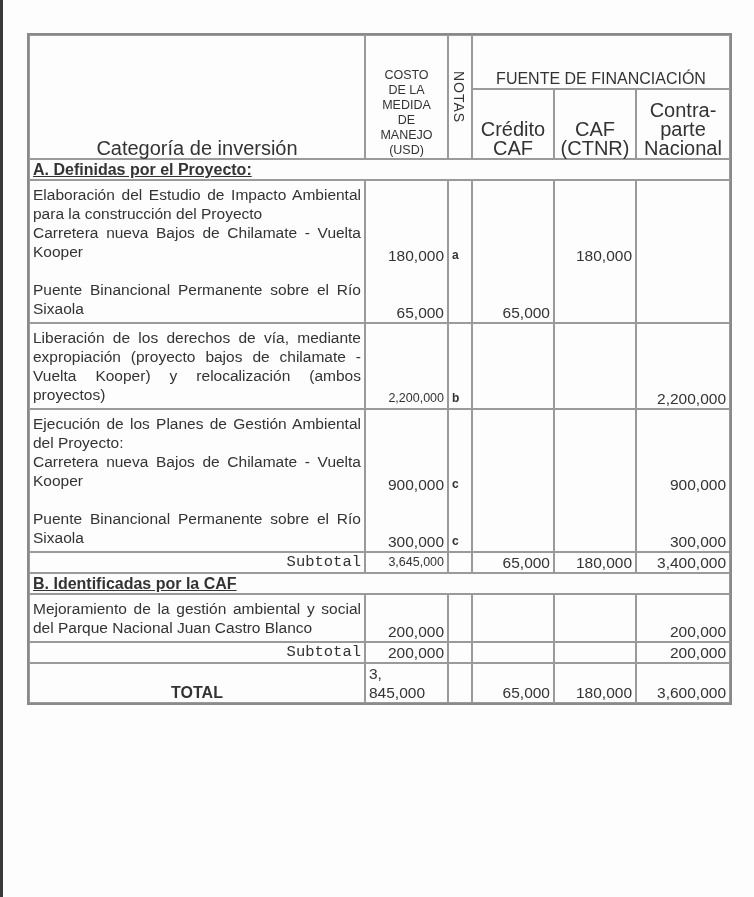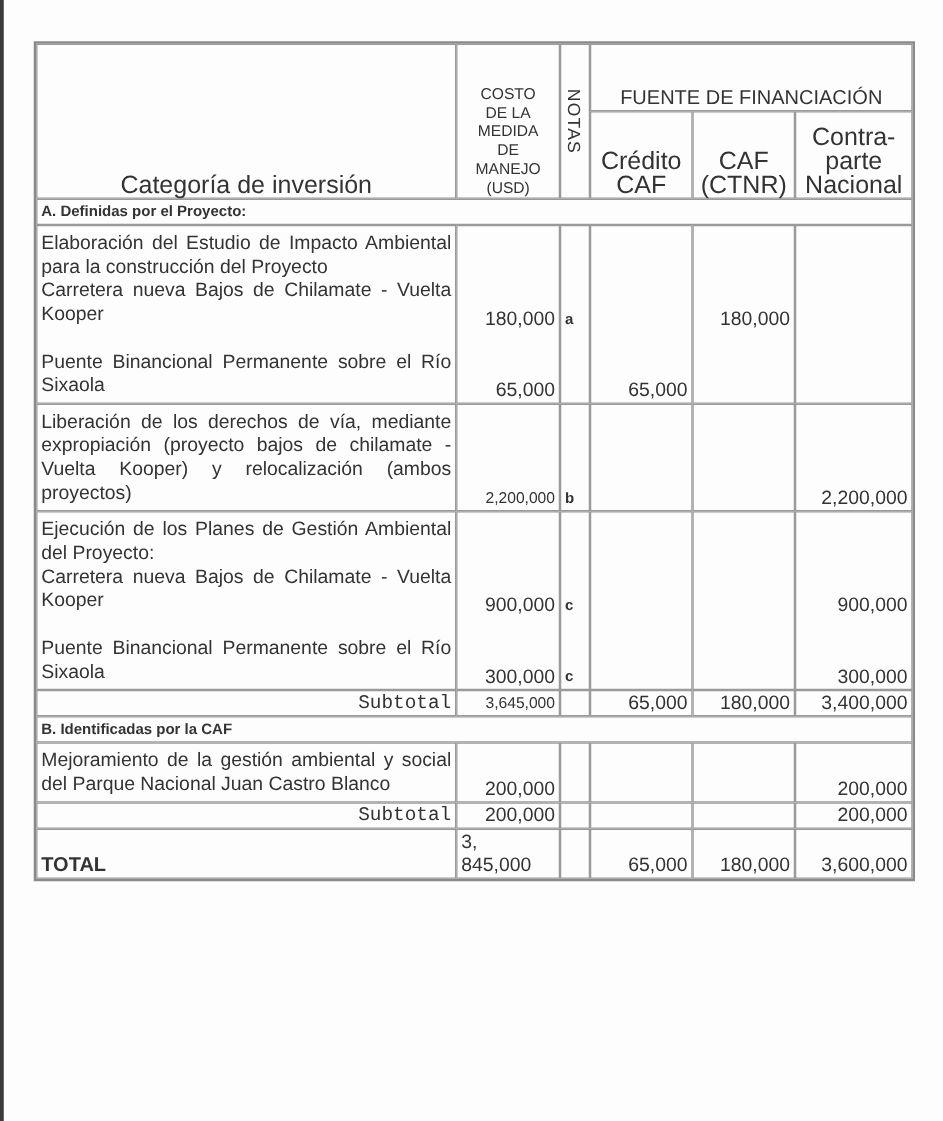--- a/index.html
+++ b/index.html
@@ -16,28 +16,28 @@
   }
   table.inv td {
     border: 1px solid #9a9a9a; padding: 0 3px; vertical-align: bottom; line-height: 19px;
   }
   .hdr td { text-align: center; vertical-align: middle; font-weight: normal; }
   .cat-h { font-size: 20px; }
   .small-h { font-size: 12.5px; line-height: 15px !important; }
   .notas-h { writing-mode: vertical-rl; font-size: 14px; letter-spacing: 1px; padding: 0 !important; }
   .fuente-h { font-size: 16px; height: 52px; }
   .sub-h { font-size: 20px; line-height: 19px !important; }
-  .section td { font-weight: bold; font-size: 12px; padding: 2px 4px; border-top: 3px double #8a8a8a; }
+  .section td { font-weight: bold; font-size: 16px; padding: 2px 4px; border-top: 3px double #8a8a8a; text-decoration: underline; }
   .desc { text-align: justify; text-align-last: left; padding: 4px 3px !important; }
   .num { text-align: right; font-weight: normal; }
   .num-sm { font-size: 12.5px; }
   .note { font-weight: bold; font-size: 12px; text-align: left; }
   .gap { height: 19px; }
   .subtotal-lbl { text-align: right; font-family: Liberation Mono, monospace; }
-  .total-lbl { font-weight: bold; font-size: 16px; margin-left: 24px; }
+  .total-lbl { text-align: center; font-weight: bold; font-size: 16px; margin-left: 24px; }
   .dbl-top td { border-top: 3px double #8a8a8a; }
 </style>
 </head>
 <body>
 
 <div class="leftbar"></div>
 
 <table class="inv">
   <colgroup>
     <col style="width:336px">

